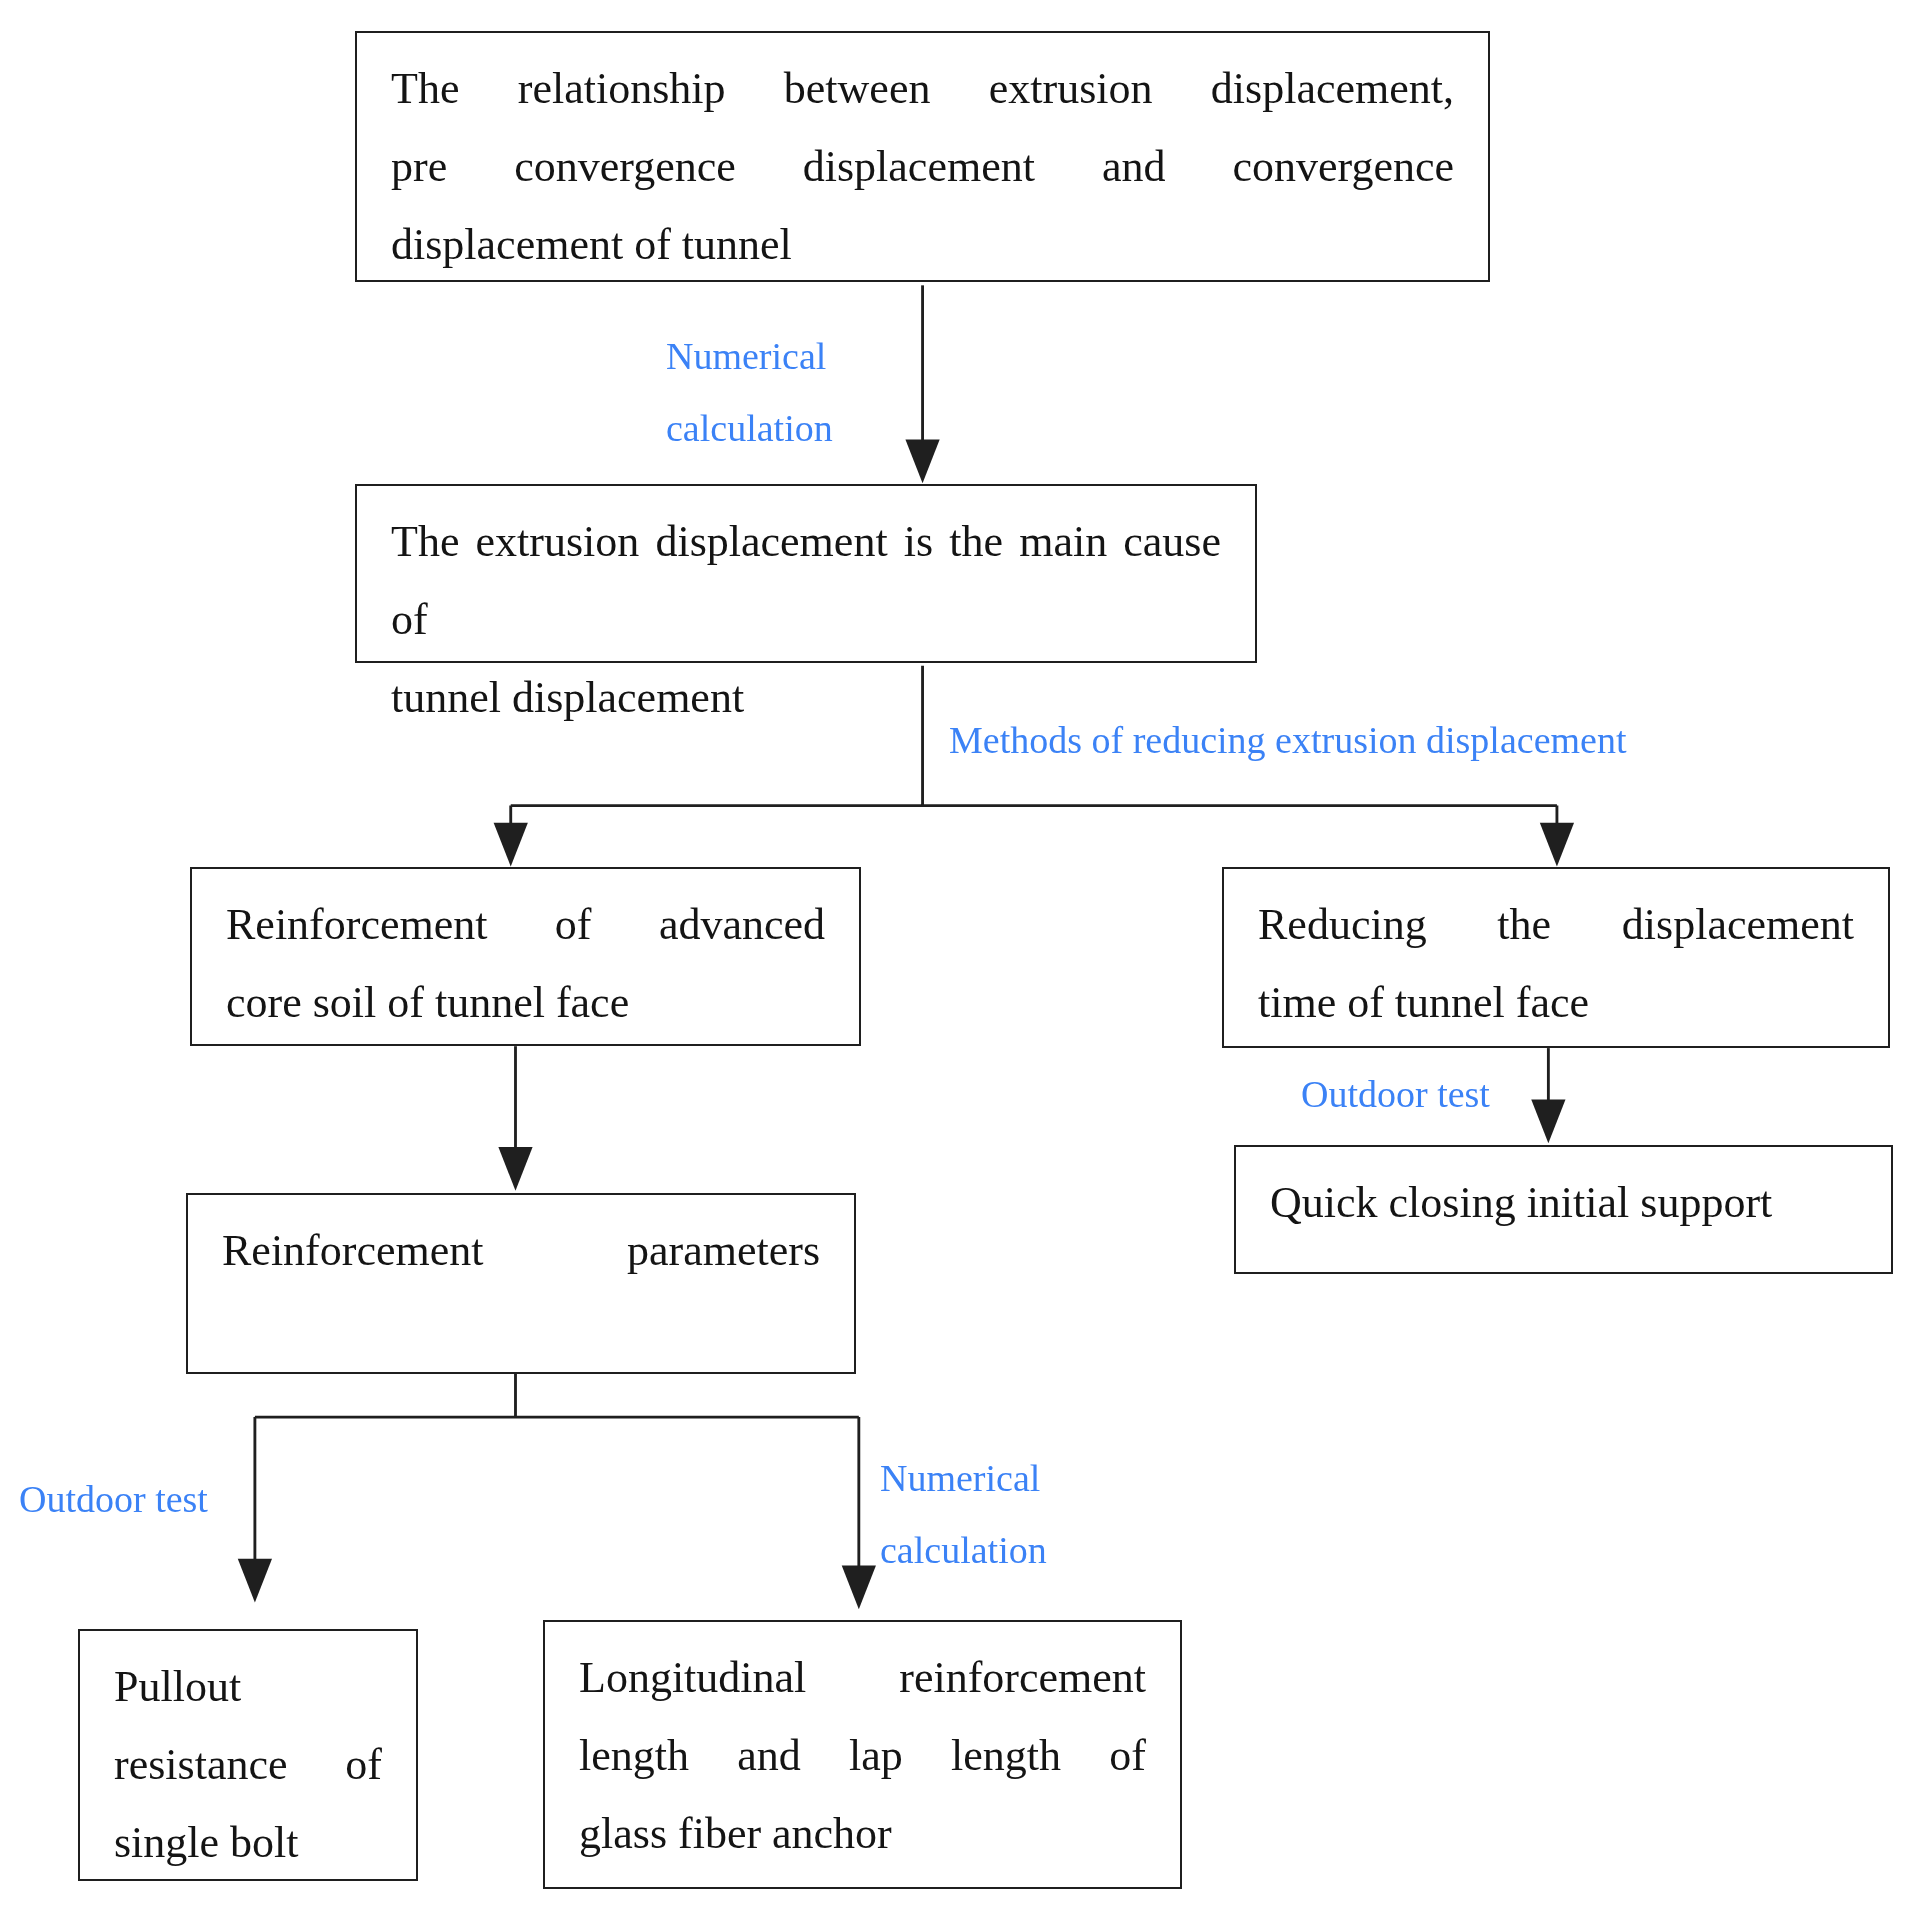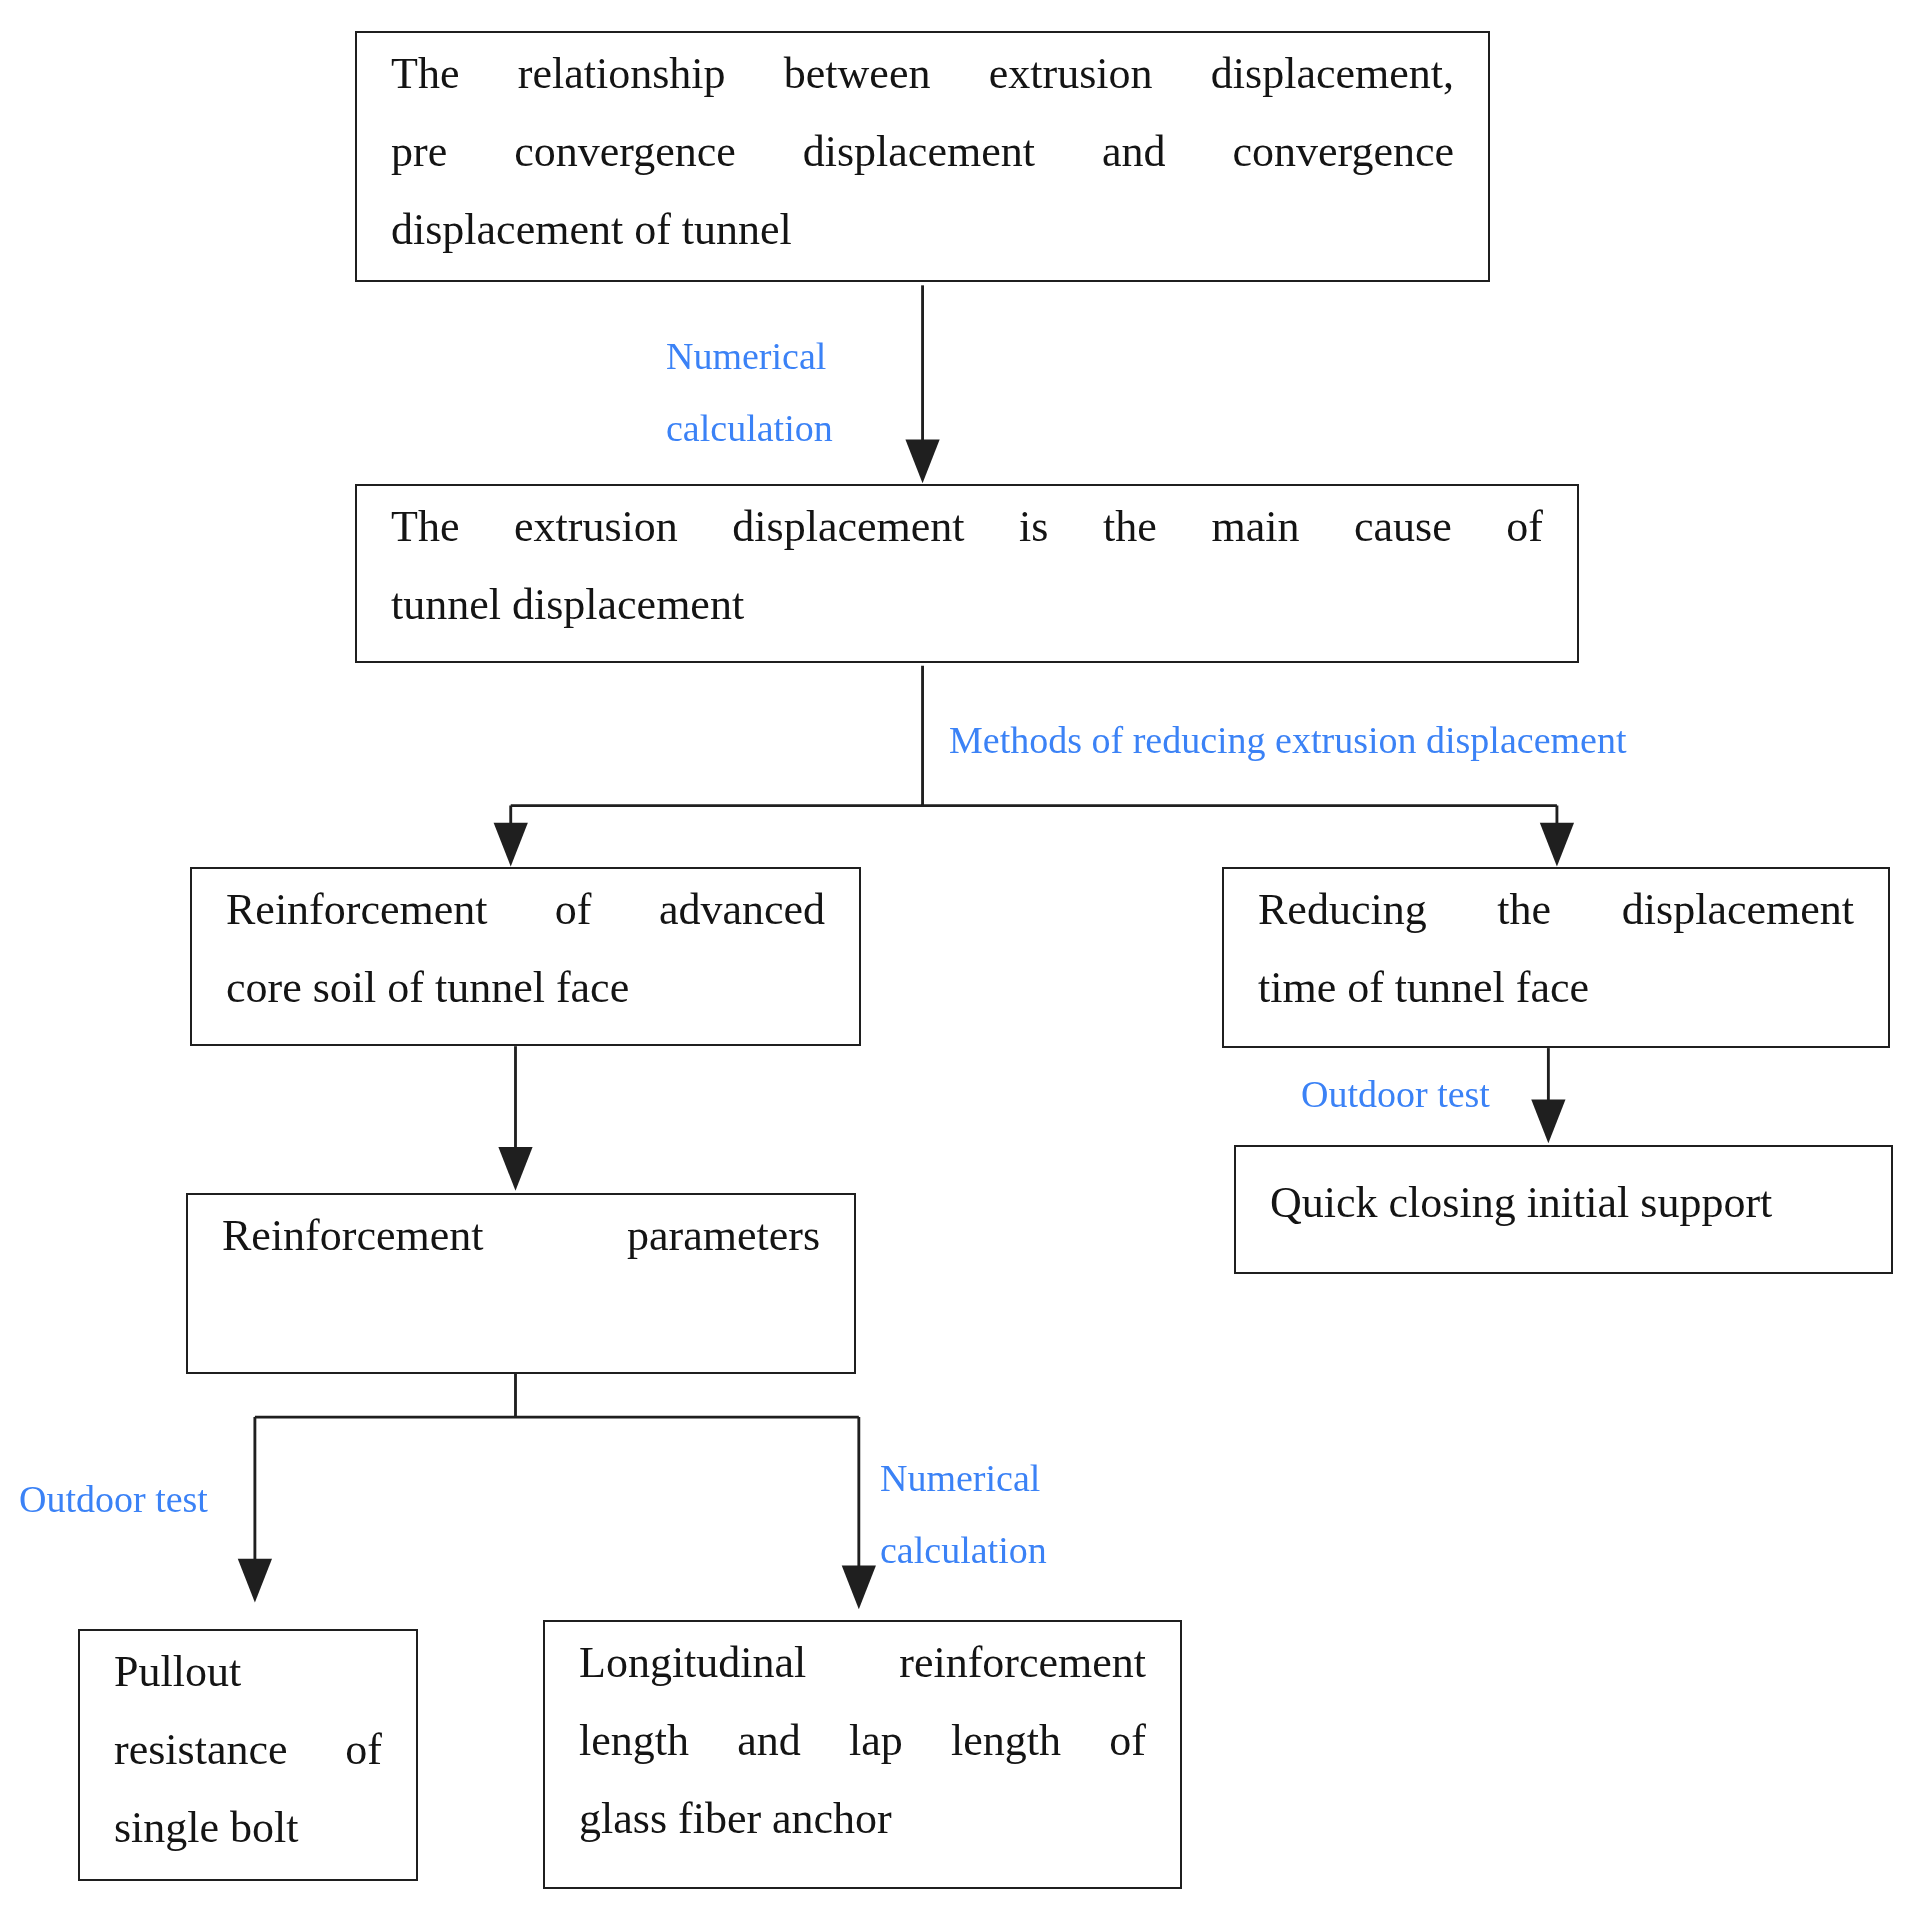--- a/index.html
+++ b/index.html
@@ -25,37 +25,37 @@
   .cl { fill: none; stroke: #1f1f1f; stroke-width: 3; }
   .cf { fill: #1f1f1f; stroke: none; }
 
   .flowbox {
     position: absolute;
     box-sizing: border-box;
     border: 2.9px solid #1f1f1f;
     background: #ffffff;
     font-size: 44px;
     line-height: 78px;
-    padding: 2px 34px;
+    padding: 17px 34px;
   }
   .jline { text-align: justify; text-align-last: justify; }
   .lline { text-align: left; text-align-last: left; }
 
   .elabel {
     position: absolute;
     font-size: 38px;
     line-height: 72px;
     white-space: nowrap;
     color: #3b82f6;
   }
   .wrap { white-space: normal; }
 
   
   .b1 { left: 355px;  top: 31px;   width: 1135px; height: 251px; }
-  .b2 { left: 355px;  top: 484px;  width: 1224px; height: 179px; }
+  .b2 { left: 355px;  top: 484px;  width: 902px; height: 179px; }
   .b3 { left: 190px;  top: 867px;  width: 671px;  height: 179px; }
   .b4 { left: 1222px; top: 867px;  width: 668px;  height: 181px; }
   .b5 { left: 186px;  top: 1193px; width: 670px;  height: 181px; }
   .b6 { left: 1234px; top: 1145px; width: 659px;  height: 129px; padding-top: 17px; }
   .b7 { left: 78px;   top: 1629px; width: 340px;  height: 252px; }
   .b8 { left: 543px;  top: 1620px; width: 639px;  height: 269px; }
 
   
   .l-numcalc-top { left: 666px;  top: 320px;  width: 240px; }
   .l-methods     { left: 949px;  top: 704px; }

